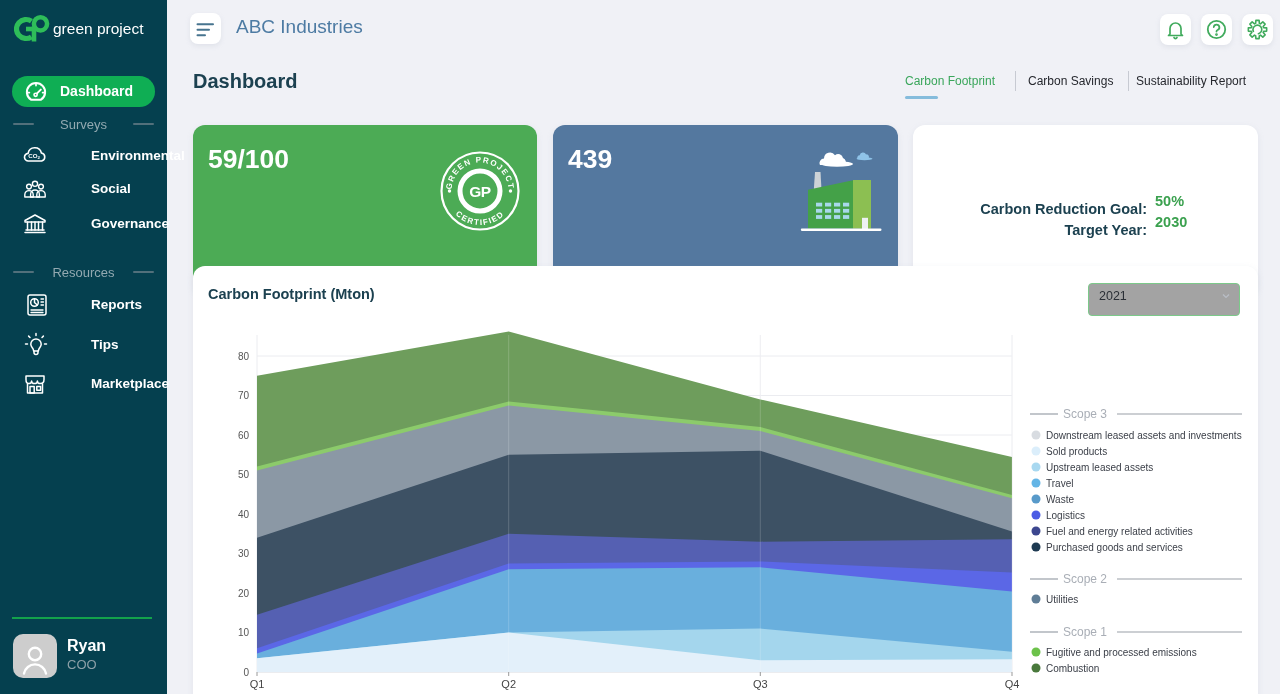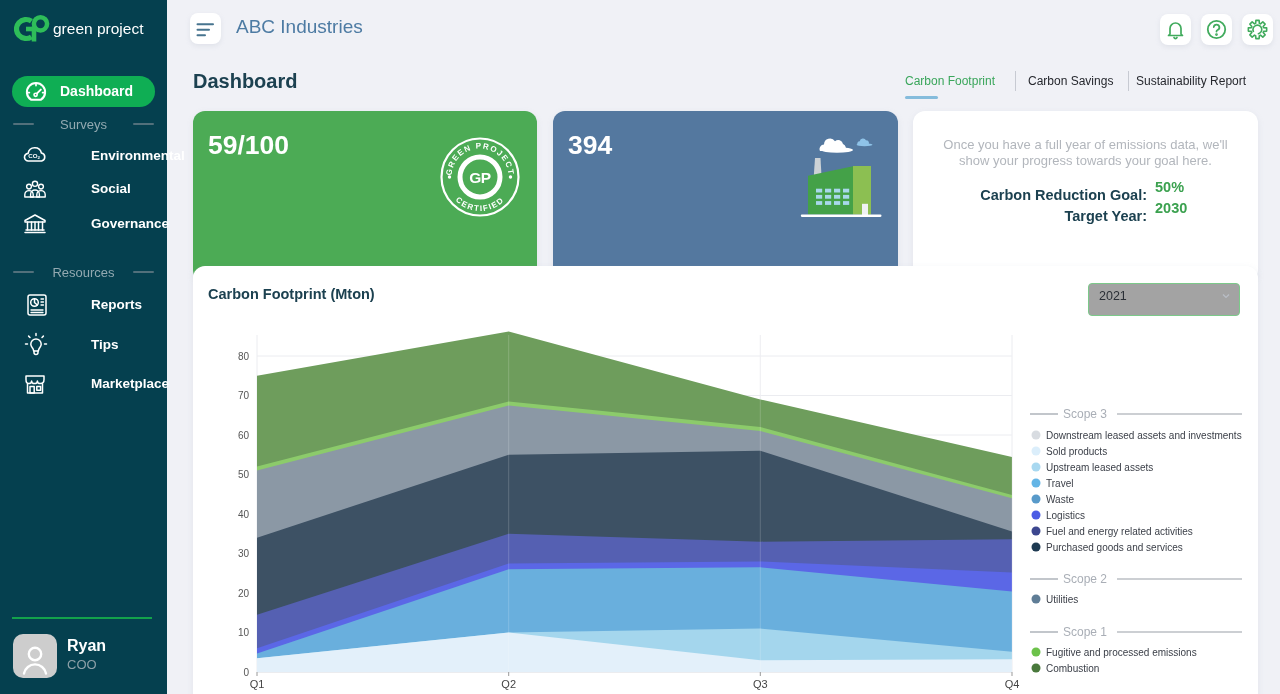--- a/index.html
+++ b/index.html
@@ -22,21 +22,21 @@
 
 
 .wbtn { position:absolute; width:31px; height:31px; background:#fff; border-radius:8px; box-shadow:0 2px 5px rgba(150,160,180,0.18); }
 #company { position:absolute; left:236px; top:16px; color:#4d7ba3; font-size:19px; font-weight:500; }
 #pagetitle { position:absolute; left:193px; top:70px; color:#1c4150; font-size:20px; font-weight:700; }
 .tab { position:absolute; top:74px; font-size:12px; font-weight:400; color:#26282e; white-space:nowrap; }
 .tabsep { position:absolute; top:71px; width:1px; height:20px; background:#c7cad2; }
 #tabunderline { position:absolute; left:905px; top:96px; width:33px; height:3px; background:#85bcdc; border-radius:2px; }
 
 
-.card { position:absolute; top:111px; height:171px; border-radius:12px; box-shadow:0 2px 6px rgba(150,160,180,0.15); }
+.card { position:absolute; top:125px; height:171px; border-radius:12px; box-shadow:0 2px 6px rgba(150,160,180,0.15); }
 #card1 { left:193px; width:344px; background:#4cab55; }
 #card2 { left:553px; width:345px; background:#54789f; }
 #card3 { left:913px; width:345px; background:#fff; }
 .bignum { position:absolute; left:15px; top:19px; color:#fff; font-size:26.5px; font-weight:700; }
 .cardlabel { position:absolute; left:15px; top:71px; color:#fff; font-size:15px; font-weight:500; line-height:20px; }
 #c3gray { position:absolute; left:10px; top:26px; width:325px; text-align:center; color:#b2b6bc; font-size:13px; line-height:15.5px; }
 .goallabel { position:absolute; color:#1c4150; font-size:14.5px; font-weight:700; white-space:nowrap; text-align:right; right:111px;margin-top:8px; }
 .goalval { position:absolute; left:242px; color:#3ba14f; font-size:14.5px; font-weight:700; white-space:nowrap; }
 
 
@@ -185,21 +185,21 @@
       <textPath href="#arctop" startOffset="50%" text-anchor="middle">GREEN PROJECT</textPath>
     </text>
     <text font-size="8" font-weight="bold" fill="#fff" letter-spacing="1.4" font-family="Liberation Sans">
       <textPath href="#arcbot" startOffset="50%" text-anchor="middle">CERTIFIED</textPath>
     </text>
     <text x="40" y="45.5" font-size="15.5" font-weight="bold" fill="#fff" text-anchor="middle" letter-spacing="-0.5" font-family="Liberation Sans">GP</text>
   </svg>
 </div>
 
 <div class="card" id="card2">
-  <div class="bignum">394</div>
+  <div class="bignum">439</div>
   <svg style="position:absolute; left:247px; top:27px;" width="82" height="80" viewBox="0 0 82 80">
 
     <path d="M 20 13 a 4.5 4.5 0 0 1 4 -6.5 a 6 6 0 0 1 11 -3.2 a 4.8 4.8 0 0 1 8 2.7 a 4.2 4.2 0 0 1 1.5 7 z" fill="#fff"></path>
     <ellipse cx="37" cy="12" rx="16" ry="2.8" fill="#fff"></ellipse>
 
     <path d="M 57.5 7 a 2.6 2.6 0 0 1 2.2 -3.8 a 3.4 3.4 0 0 1 6.4 -0.8 a 2.5 2.5 0 0 1 1.7 4.6 z" fill="#8fc3e8"></path>
     <ellipse cx="64.5" cy="6.8" rx="8" ry="1.5" fill="#8fc3e8"></ellipse>
 
     <polygon points="15,20 20.5,20 21.5,38 13.8,38" fill="#ccd2d6"></polygon>
 
@@ -222,21 +222,20 @@
         <rect x="43" y="63.1" width="6.2" height="3.8"></rect>
     </g>
 
     <rect x="62" y="65.8" width="6" height="12" fill="#eef1f3"></rect>
 
     <rect x="0.8" y="76.6" width="80.7" height="2.3" rx="1.1" fill="#fff"></rect>
   </svg>
 </div>
 
 <div class="card" id="card3">
-  <div id="c3gray">Once you have a full year of emissions data, we'll<br>show your progress towards your goal here.</div>
   <div class="goallabel" style="top:68px;">Carbon Reduction Goal:</div>
   <div class="goalval" style="top:68px;">50%</div>
   <div class="goallabel" style="top:89px;">Target Year:</div>
   <div class="goalval" style="top:89px;">2030</div>
 </div>
 
 <div id="chartcard">
   <div id="charttitle">Carbon Footprint (Mton)</div>
   <div id="dropdown">
     <div class="val">2021</div>

